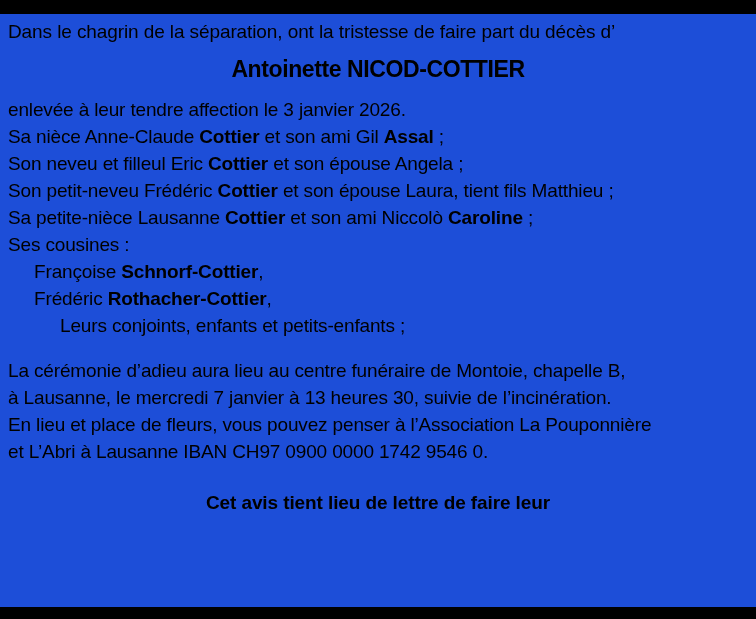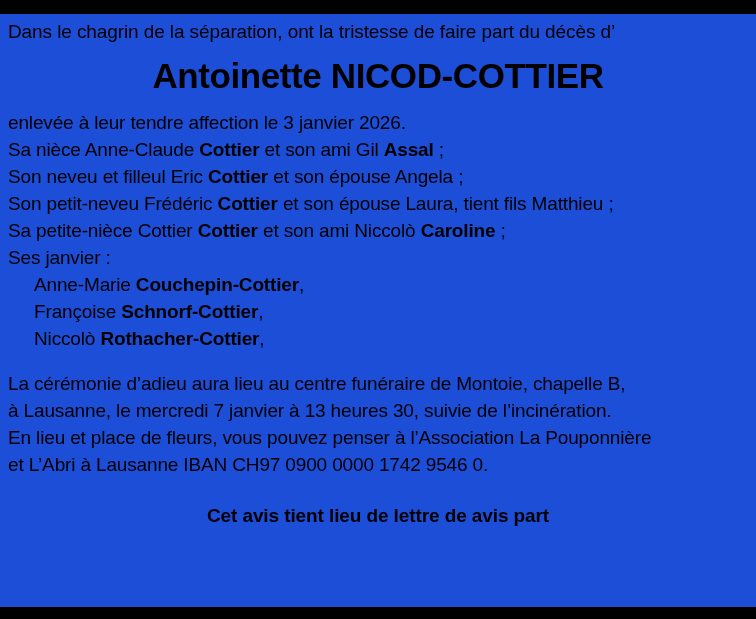--- a/index.html
+++ b/index.html
@@ -38,21 +38,21 @@
     padding: 6px 8px 0 8px;
   }
   .intro {
     font-size: 19px;
     line-height: 1.28;
     letter-spacing: -0.1px;
     white-space: nowrap;
   }
   .name {
     text-align: center;
-    font-size: 35px;
+    font-size: 23px;
     font-weight: bold;
     letter-spacing: -0.4px;
     margin-top: 12px;
     margin-bottom: 14px;
   }
   .line {
     font-size: 19px;
     line-height: 1.42;
     letter-spacing: -0.15px;
     white-space: nowrap;
@@ -99,44 +99,42 @@
 
     <div class="line">
       <span>Son neveu et filleul Eric </span><b>Cottier</b><span> et son épouse Angela ;</span>
     </div>
 
     <div class="line">
       <span>Son petit-neveu Frédéric </span><b>Cottier</b><span> et son épouse Laura, tient fils Matthieu ;</span>
     </div>
 
     <div class="line">
-      <span>Sa petite-nièce Cottier </span><b>Cottier</b><span> et son ami Niccolò </span><b>Caroline</b><span> ;</span>
+      <span>Sa petite-nièce Lausanne </span><b>Cottier</b><span> et son ami Niccolò </span><b>Caroline</b><span> ;</span>
     </div>
 
-    <div class="line">Ses janvier :</div>
+    <div class="line">Ses cousines :</div>
 
-    <div class="line indent-1">
-      <span>Anne-Marie </span><b>Couchepin-Cottier</b><span>,</span>
-    </div>
 
     <div class="line indent-1">
       <span>Françoise </span><b>Schnorf-Cottier</b><span>,</span>
     </div>
 
     <div class="line indent-1">
-      <span>Niccolò </span><b>Rothacher-Cottier</b><span>,</span>
+      <span>Frédéric </span><b>Rothacher-Cottier</b><span>,</span>
     </div>
 
+    <div class="line indent-2">Leurs conjoints, enfants et petits-enfants ;</div>
 
     <div class="gap"></div>
 
     <div class="line">La cérémonie d’adieu aura lieu au centre funéraire de Montoie, chapelle B,</div>
     <div class="line">à Lausanne, le mercredi 7 janvier à 13 heures 30, suivie de l’incinération.</div>
     <div class="line">En lieu et place de fleurs, vous pouvez penser à l’Association La Pouponnière</div>
     <div class="line">et L’Abri à Lausanne IBAN CH97 0900 0000 1742 9546 0.</div>
 
-    <div class="closing">Cet avis tient lieu de lettre de avis part</div>
+    <div class="closing">Cet avis tient lieu de lettre de faire leur</div>
 
   </div>
 
   <div class="bottom-bar"></div>
 
 </div>
 
 </body></html>

